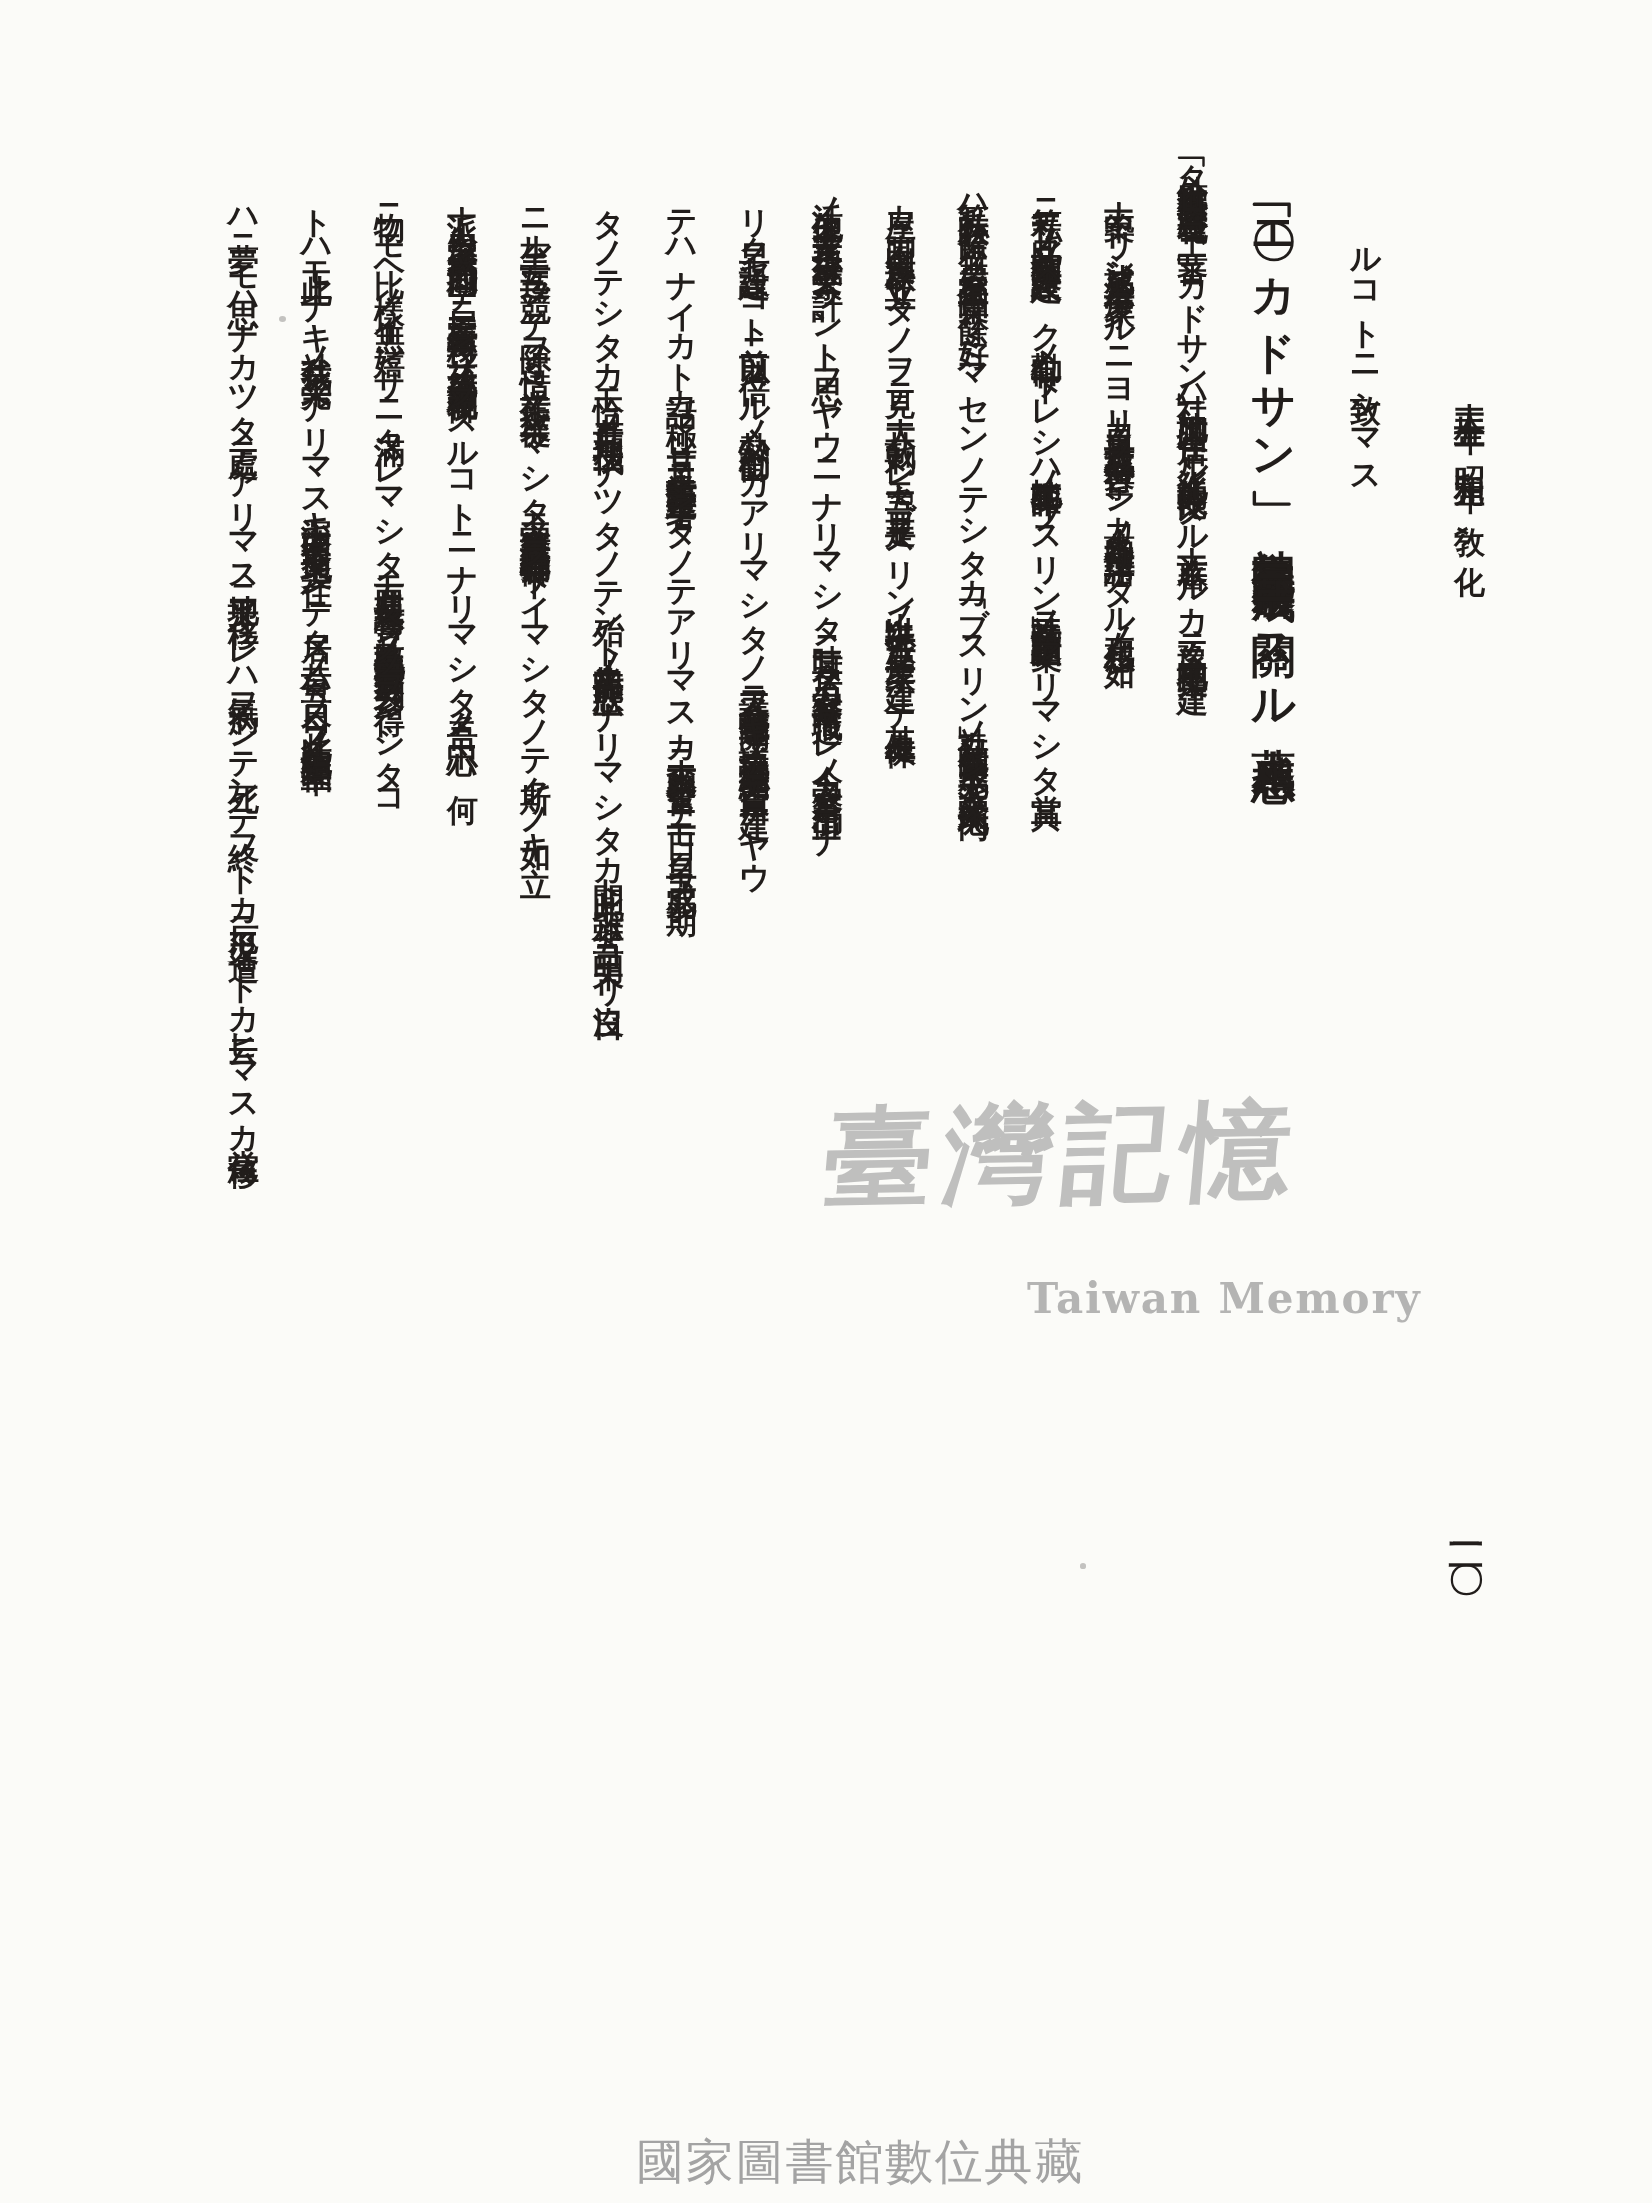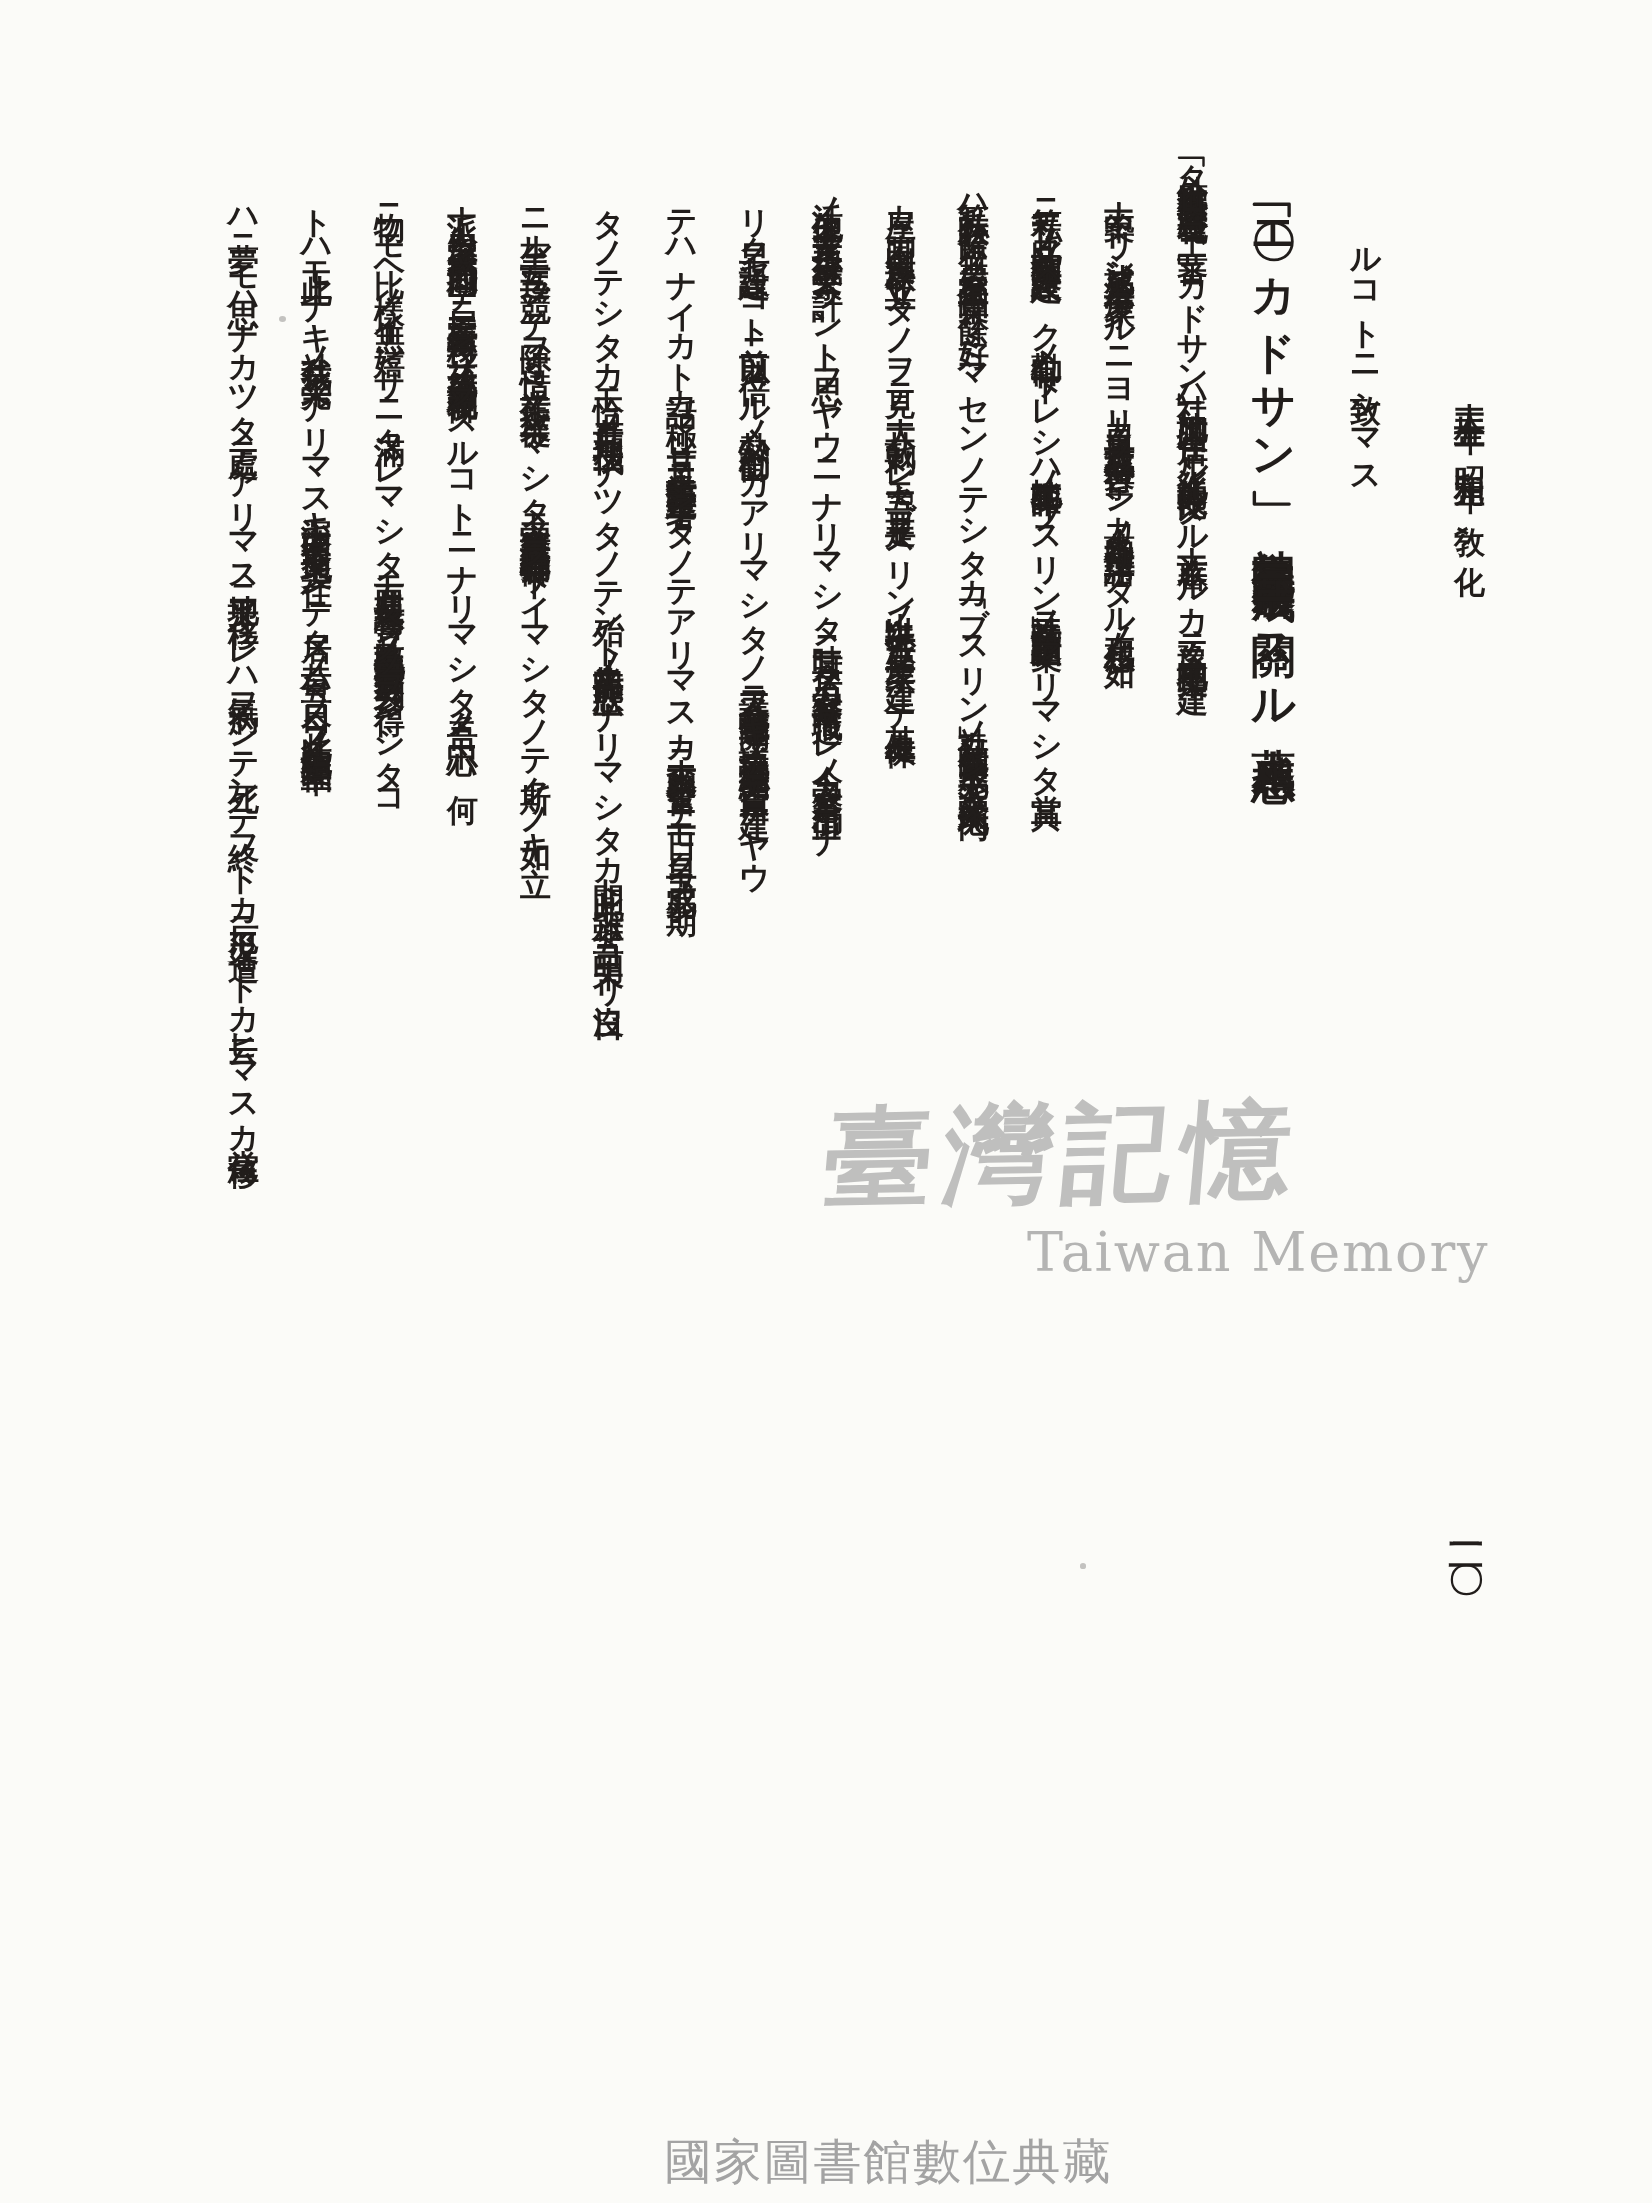--- a/index.html
+++ b/index.html
@@ -73,29 +73,29 @@
   
   .wm-cjk {
     position: absolute; left: 825px; top: 1082px;
     font-size: 108px; font-weight: 700;
     letter-spacing: 11px;
     color: #9c9c9c; opacity: 0.62;
     transform: skewX(-6deg) rotate(-1deg);
     white-space: nowrap;
   }
   .wm-latin {
-    position: absolute; left: 1027px; top: 1221px;
-    font-size: 54px; font-weight: 400;
+    position: absolute; left: 1027px; top: 1274px;
+    font-size: 42px; font-weight: 700;
     letter-spacing: 1.8px;
     color: #a3a3a3; opacity: 0.8;
     white-space: nowrap;
   }
   
   .footer-caption {
-    position: absolute; left: 664px; top: 2130px;
+    position: absolute; left: 636px; top: 2130px;
     font-family: "Liberation Sans", "DejaVu Sans", sans-serif;
     font-size: 48px; font-weight: 500;
     letter-spacing: 1.8px;
     color: #a3a3a3;
     white-space: nowrap;
   }
   
   .speck { position: absolute; background: #8c8a88; border-radius: 50%; opacity: .5; }
   .speck.s1 { left: 279px; top: 316px; width: 7.3px; height: 6.4px; }
   .speck.s2 { left: 1080px; top: 1563px; width: 6.4px; height: 5.5px; }

